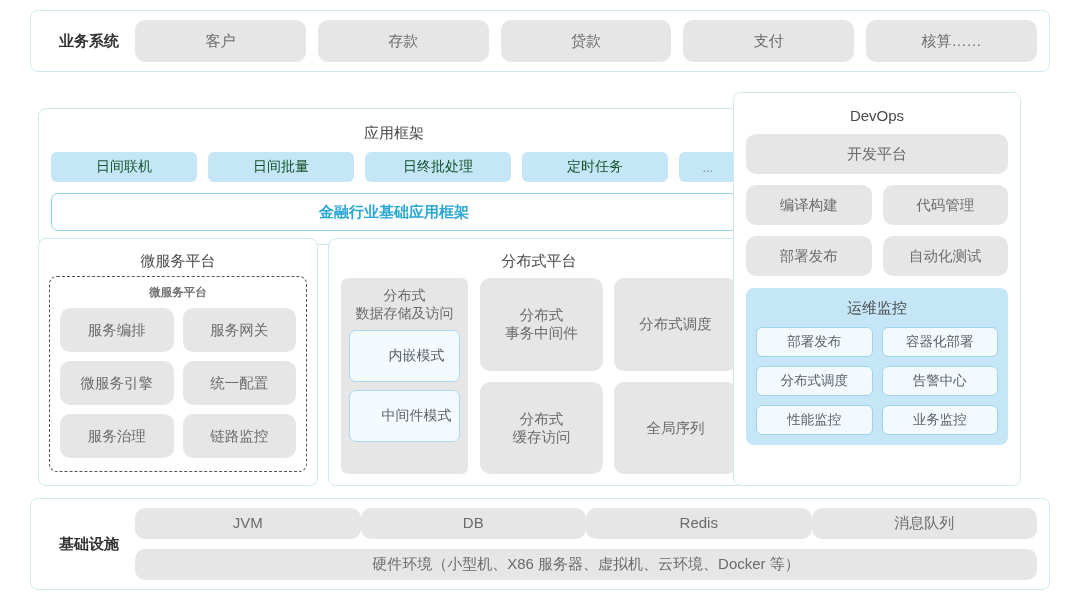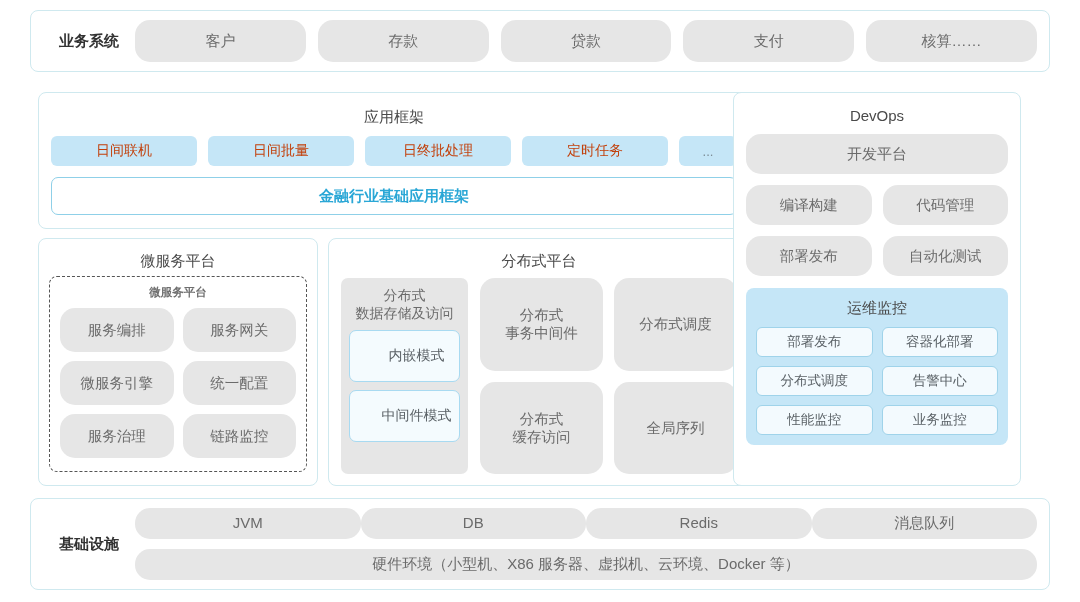--- a/index.html
+++ b/index.html
@@ -22,34 +22,34 @@
   .panel-title {
     text-align: center;
     font-size: 15px;
     color: #4a4a4a;
     line-height: 1;
   }
 
   
   .chip {
     background: #e6e6e6;
-    border-radius: 15px;
+    border-radius: 10px;
     color: #6b6b6b;
     font-size: 14px;
     display: flex;
     align-items: center;
     justify-content: center;
     text-align: center;
     line-height: 1.25;
     white-space: pre-line;
   }
   .chip-blue {
     background: #c5e6f7;
     border-radius: 6px;
-    color: #c2410c;
+    color: #14532d;
     font-size: 14px;
     display: flex; align-items: center; justify-content: center;
     text-align: center;
   }
   .chip-outline {
     background: #ffffff;
     border: 1px solid #9fd3ea;
     border-radius: 6px;
     color: #5a6166;
     font-size: 13.5px;
@@ -75,21 +75,21 @@
   #row-business .side-label {
     width: 92px; flex: 0 0 92px;
     font-size: 15px; color: #333; text-align: center; font-weight: 700;
   }
   #row-business .items { flex: 1; display: flex; gap: 12px; }
   #row-business .items .chip { flex: 1; height: 42px; font-size: 15px; }
 
   
   
   #panel-appframework {
-    left: 38px; top: 92px; width: 712px; height: 137px;
+    left: 38px; top: 108px; width: 712px; height: 137px;
     padding: 10px 12px 12px;
   }
   #panel-appframework .panel-title { margin: 6px 0 12px; }
   #appframework-tags { display: flex; gap: 11px; }
   #appframework-tags .chip-blue { height: 30px; }
   #appframework-tags .chip-blue.wide { flex: 1; }
   #appframework-tags .chip-blue.narrow { flex: 0 0 58px; color: #7c8c95; font-size: 13px; }
   #appframework-base {
     margin-top: 11px; height: 38px;
     border: 1px solid #8fd0e8; border-radius: 7px; background: #fff;

